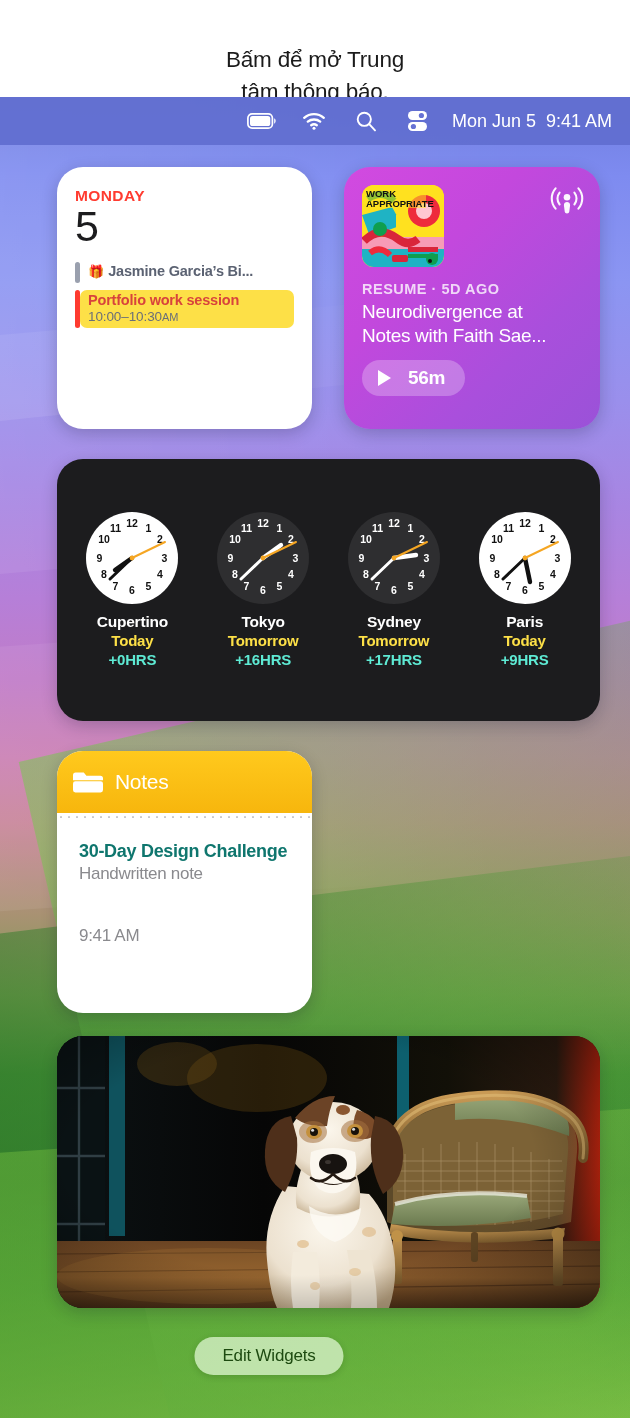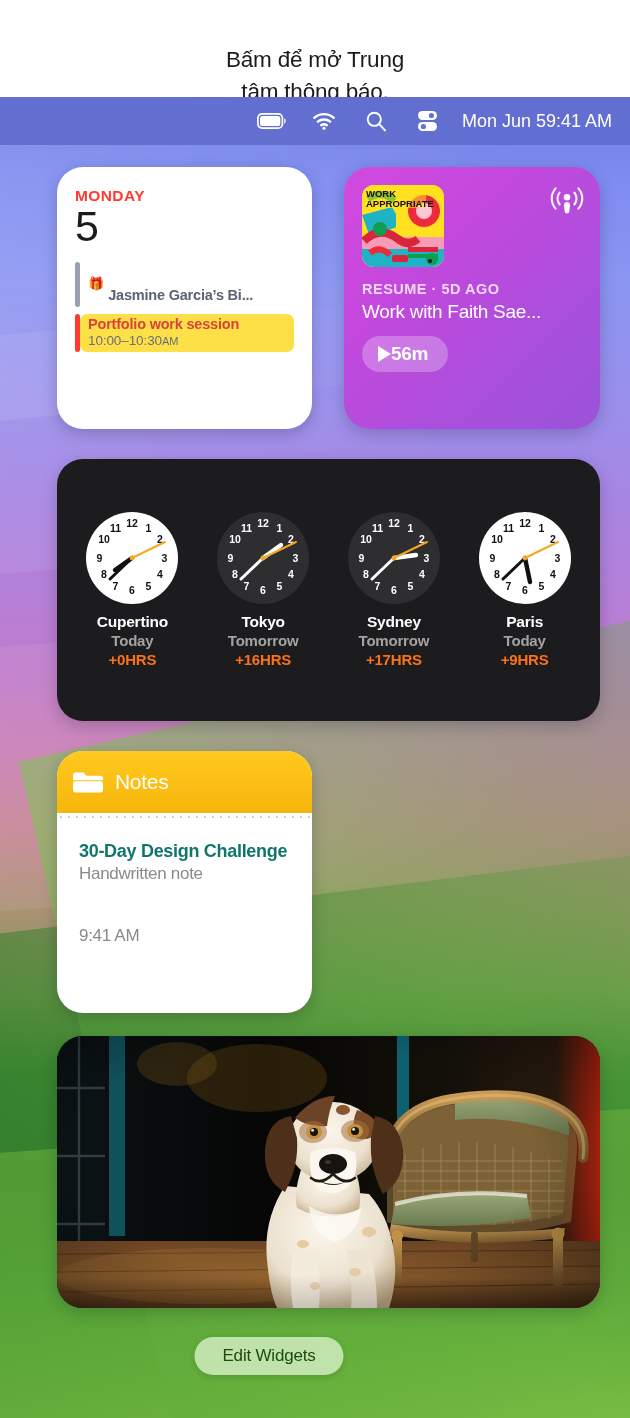--- a/index.html
+++ b/index.html
@@ -97,21 +97,21 @@
     z-index: 40;
   }
   .mb-item {
     display: flex; align-items: center; justify-content: center;
     height: 48px; width: 52px; color: #ffffff;
   }
   #menu-clock {
     color: #ffffff; font-size: 18px; font-weight: 500;
     letter-spacing: 0px; white-space: nowrap;
     padding-left: 8px; padding-right: 4px;
-    display: flex; align-items: baseline; 
+    display: flex; align-items: baseline; gap: 10px;
   }
   #menu-clock .mb-time { font-weight: 500; }
 
   
   #widgets {
     position: absolute; left: 0; top: 48px; width: 538px; height: 1273px;
     z-index: 20;
   }
   .widget { position: absolute; }
   .shadow { box-shadow: 0 5px 16px rgba(20,20,40,0.22); }
@@ -136,21 +136,21 @@
   .cal-bar.gray { background: #9aa0ae; }
   .cal-bar.red  { background: #fe3b30; }
   .cal-body { flex: 1; border-radius: 7px; padding: 2px 7px 4px 8px; min-width: 0; }
   .cal-body.tinted { background: #fde047; }
   .cal-body.plain { background: transparent; padding-top: 1px; }
   .cal-title {
     font-size: 14.5px; font-weight: 700; color: #d8433c;
     white-space: nowrap; overflow: hidden; text-overflow: ellipsis;
     letter-spacing: -0.2px;
   }
-  .cal-title.muted { color: #5b6272; font-weight: 700; margin-top: 24px; }
+  .cal-title.muted { color: #5b6272; font-weight: 700; }
   .cal-time { font-size: 13.5px; color: #6b6f78; margin-top: 1px; letter-spacing: -0.1px; }
   .cal-time .sm { font-size: 11px; }
   .gift-icon { color: #fe3b30; font-size: 13px; margin-right: 4px; }
   .cal-ev-inline { display: flex; align-items: center; min-width: 0; }
 
   
   #widget-podcast {
     left: 344px; top: 22px; width: 256px; height: 262px;
     border-radius: 26px; overflow: hidden;
     background: linear-gradient(135deg, #d24ae0 0%, #c348dd 35%, #a94fdc 70%, #9a52d8 100%);
@@ -167,21 +167,21 @@
   }
   #pod-meta {
     margin-top: 14px; color: rgba(255,255,255,0.78);
     font-size: 14.5px; font-weight: 700; letter-spacing: 0.5px;
   }
   #pod-title {
     margin-top: 3px; color: #ffffff; font-size: 19px; font-weight: 400;
     line-height: 24px; letter-spacing: -0.3px;
   }
   #pod-play {
-    margin-top: 12px; display: inline-flex; align-items: center; gap: 0;
+    margin-top: 12px; display: inline-flex; align-items: center; gap: 17px;
     background: rgba(255,255,255,0.26); border-radius: 22px;
     padding: 7px 20px 7px 16px;
   }
   #pod-play .tri {
     width: 0; height: 0; border-left: 13px solid #ffffff;
     border-top: 8px solid transparent; border-bottom: 8px solid transparent;
   }
   #pod-dur { color: #ffffff; font-size: 19px; font-weight: 700; letter-spacing: -0.3px; }
 
   
@@ -193,22 +193,22 @@
   }
   .clock-cell { width: 118px; text-align: center; }
   .clock-face {
     width: 92px; height: 92px; border-radius: 50%;
     margin: 0 auto; position: relative;
   }
   .clock-face.light { background: #ffffff; }
   .clock-face.dark  { background: #2e2e30; }
   .clock-face svg { position: absolute; inset: 0; }
   .clock-city { margin-top: 9px; font-size: 15.5px; font-weight: 700; color: #ffffff; letter-spacing: -0.2px; }
-  .clock-rel  { font-size: 15px; font-weight: 700; color: #a3a3a3; letter-spacing: -0.2px; line-height: 19px;}
-  .clock-off  { font-size: 15px; font-weight: 700; color: #f97316; letter-spacing: -0.2px; line-height: 19px;}
+  .clock-rel  { font-size: 15px; font-weight: 700; color: #fde047; letter-spacing: -0.2px; line-height: 19px;}
+  .clock-off  { font-size: 15px; font-weight: 700; color: #5eead4; letter-spacing: -0.2px; line-height: 19px;}
 
   
   #widget-notes {
     left: 57px; top: 606px; width: 255px; height: 262px;
     background: #ffffff; border-radius: 26px; overflow: hidden;
   }
   #notes-header {
     height: 62px; background: linear-gradient(180deg, #ffc91d 0%, #f7b60d 100%);
     display: flex; align-items: center; gap: 12px; padding-left: 16px;
   }
@@ -370,21 +370,22 @@
           <circle cx="68" cy="76" r="2" fill="#111"></circle>
           <rect x="30" y="70" width="16" height="7" rx="2" fill="#d9253a"></rect>
           <rect x="4" y="4" width="60" height="19" fill="#ffe11f" opacity="0.55"></rect>
           <text x="4" y="12" font-family="'Liberation Sans',sans-serif" font-size="9.5" font-weight="700" fill="#111">WORK</text>
           <text x="4" y="22" font-family="'Liberation Sans',sans-serif" font-size="9.5" font-weight="700" fill="#111">APPROPRIATE</text>
         </svg>
       </div>
 
       <div id="pod-meta">RESUME · 5D AGO</div>
       <div id="pod-title">
-        <div>Work with Faith Sae...</div>
+        <div>Neurodivergence at</div>
+        <div>Notes with Faith Sae...</div>
       </div>
       <div id="pod-play">
         <span class="tri"></span>
         <span id="pod-dur">56m</span>
       </div>
     </div>
 
     <div class="widget shadow" id="widget-clocks">
 
       <div class="clock-cell">

